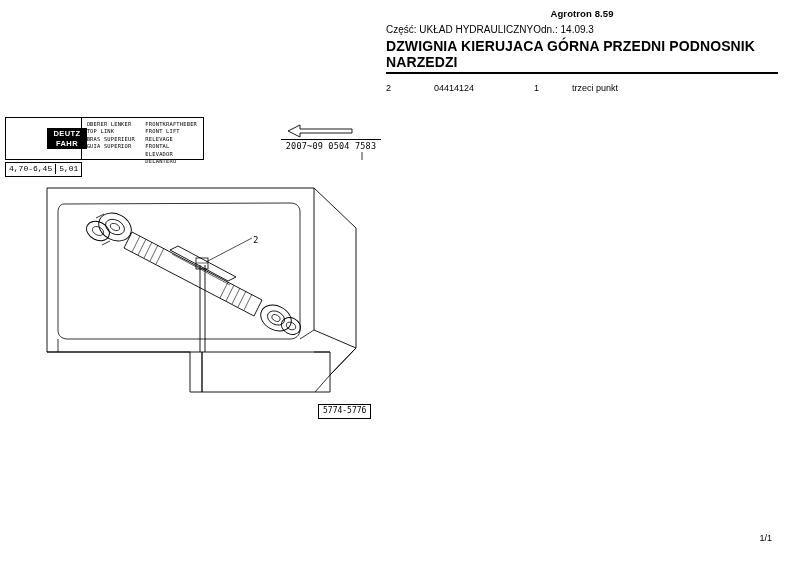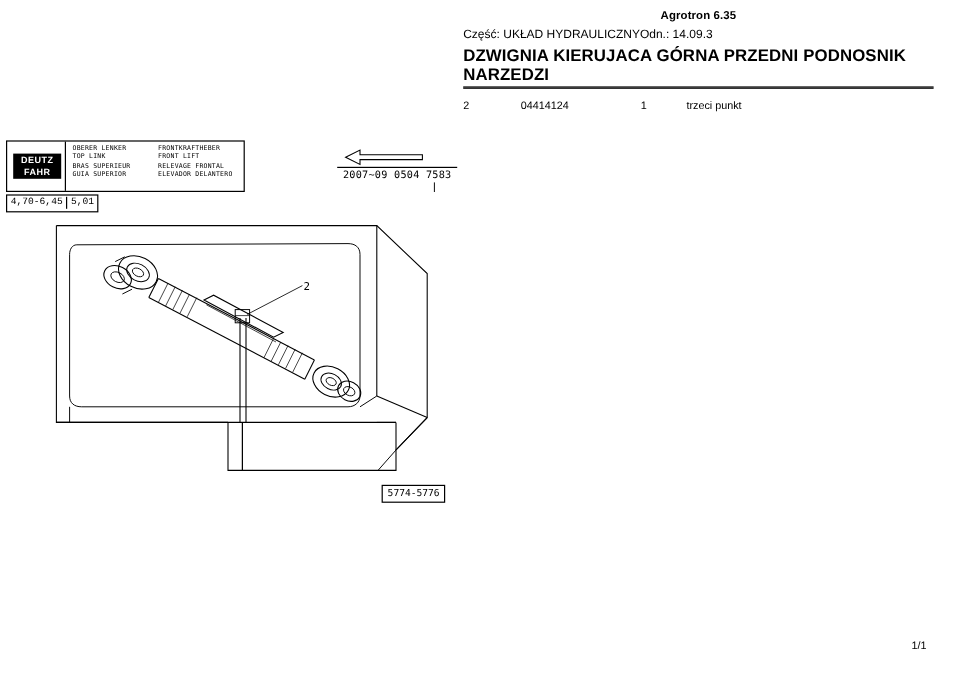--- a/index.html
+++ b/index.html
@@ -80,20 +80,21 @@
   
   .titleblock {
     position: absolute;
     left: 5px;
     top: 117px;
     width: 199px;
     height: 43px;
     border: 1px solid #000;
     display: flex;
     box-sizing: border-box;
+    padding-left: 36px;
   }
   .tb-logo {
     width: 50px;
     border-right: 1px solid #000;
     position: relative;
     box-sizing: border-box;
   }
   .tb-logo .logo-box {
     position: absolute;
     left: 5px;
@@ -190,21 +191,21 @@
     position: absolute;
     right: 28px;
     bottom: 26px;
     font-size: 9px;
   }
 </style>
 </head>
 <body>
 
 <div class="header">
-  <div class="header-title">Agrotron 6.35</div>
+  <div class="header-title">Agrotron 8.59</div>
 
   <div class="header-row1">
     <div class="part">
       <span>Część:</span>
       <span>UKŁAD HYDRAULICZNY</span>
     </div>
     <div class="rev">
       <span>Odn.:</span>
       <span>14.09.3</span>
     </div>

